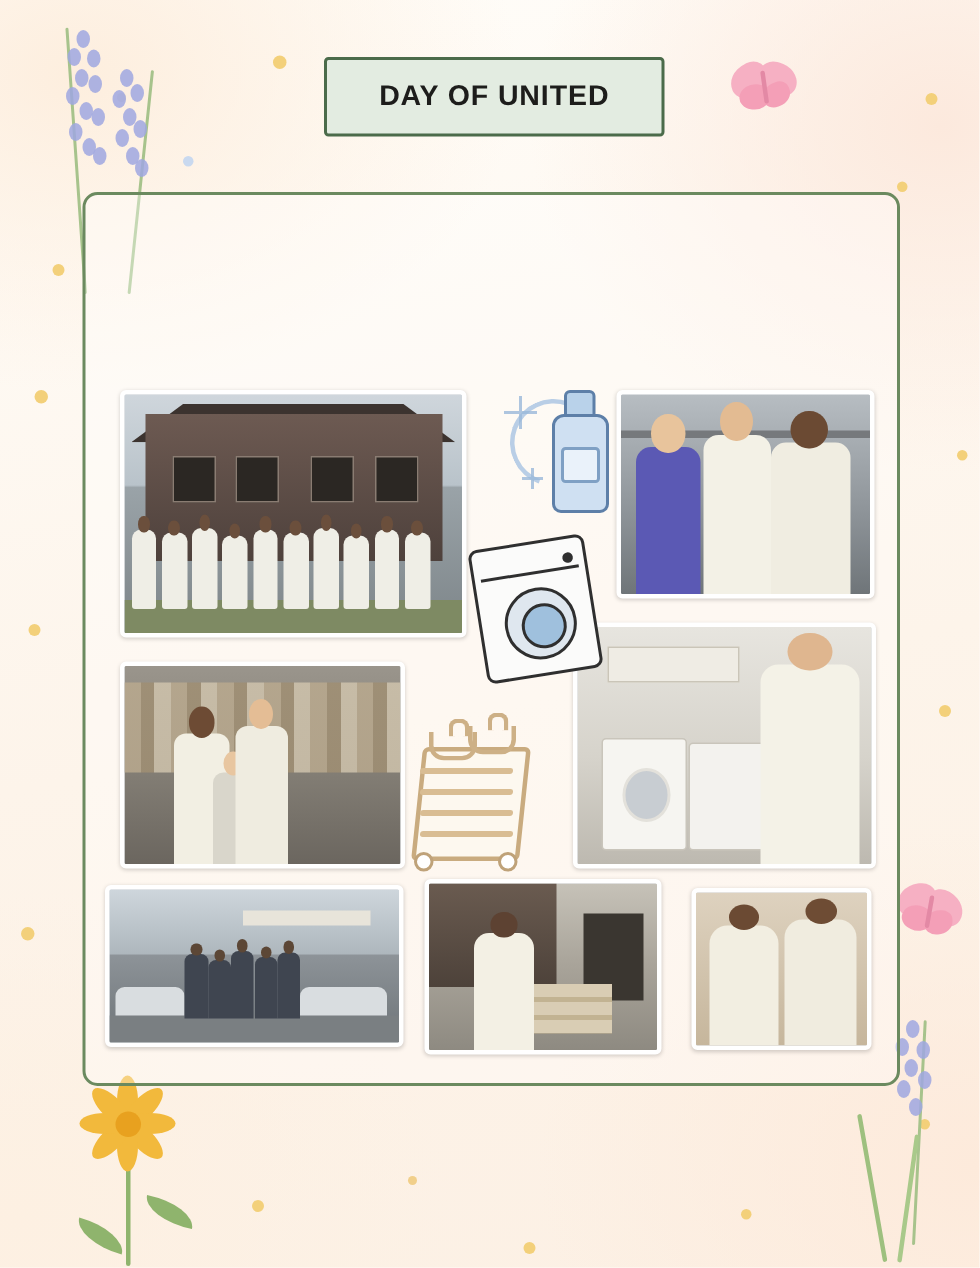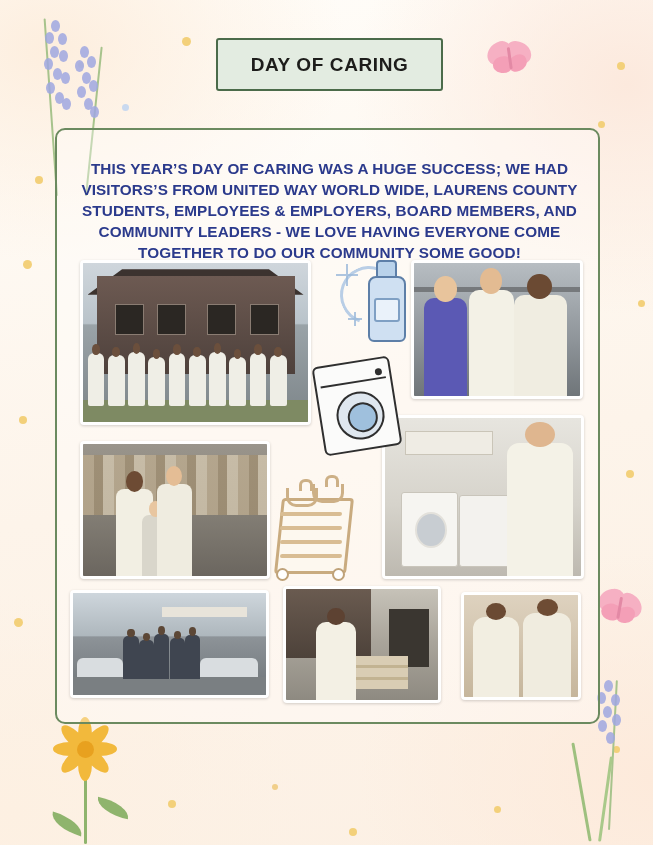--- a/index.html
+++ b/index.html
@@ -390,26 +390,25 @@
       <span class="petal" style="transform:rotate(135deg) translateY(-15px);"></span>
       <span class="petal" style="transform:rotate(180deg) translateY(-15px);"></span>
       <span class="petal" style="transform:rotate(225deg) translateY(-15px);"></span>
       <span class="petal" style="transform:rotate(270deg) translateY(-15px);"></span>
       <span class="petal" style="transform:rotate(315deg) translateY(-15px);"></span>
       <span class="center"></span>
     </div>
   </div>
 
   <div id="title-card">
-    <span class="title-text">DAY OF CARING</span>
+    <span class="title-text">DAY OF UNITED</span>
   </div>
 
   <div id="panel">
 
-    <p id="intro-text">THIS YEAR’S DAY OF CARING WAS A HUGE SUCCESS; WE HAD VISITORS’S FROM UNITED WAY WORLD WIDE, LAURENS COUNTY STUDENTS, EMPLOYEES &amp; EMPLOYERS, BOARD MEMBERS, AND COMMUNITY LEADERS - WE LOVE HAVING EVERYONE COME TOGETHER TO DO OUR COMMUNITY SOME GOOD!</p>
 
     <div class="photo" id="photo-house" style="left:23px;top:130px;width:231px;height:165px;">
       <div class="ph-inner">
         <div class="sky"></div>
         <div class="roof"></div>
         <div class="house"></div>
         <div class="win" style="left:14%;top:26%;width:12%;height:18%;"></div>
         <div class="win" style="left:33%;top:26%;width:12%;height:18%;"></div>
         <div class="win" style="left:55%;top:26%;width:12%;height:18%;"></div>
         <div class="win" style="left:74%;top:26%;width:12%;height:18%;"></div>

